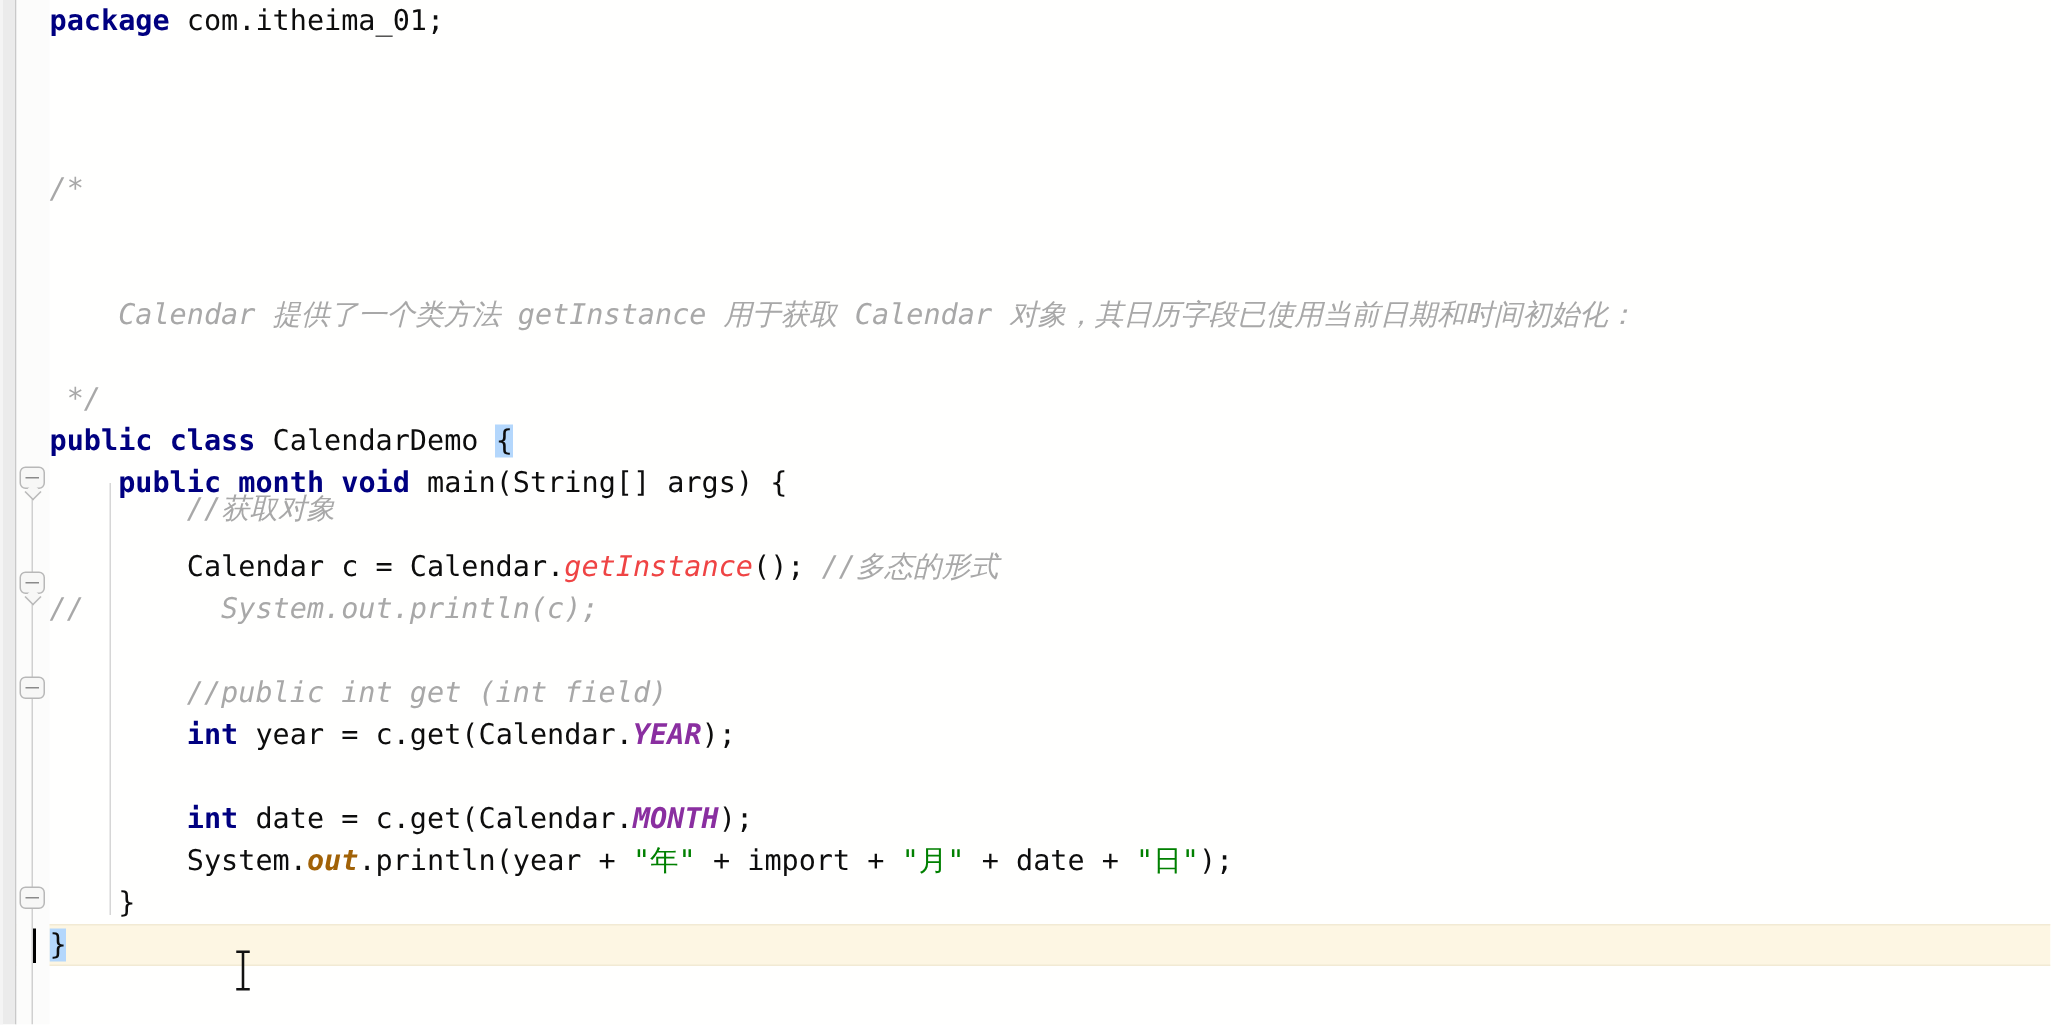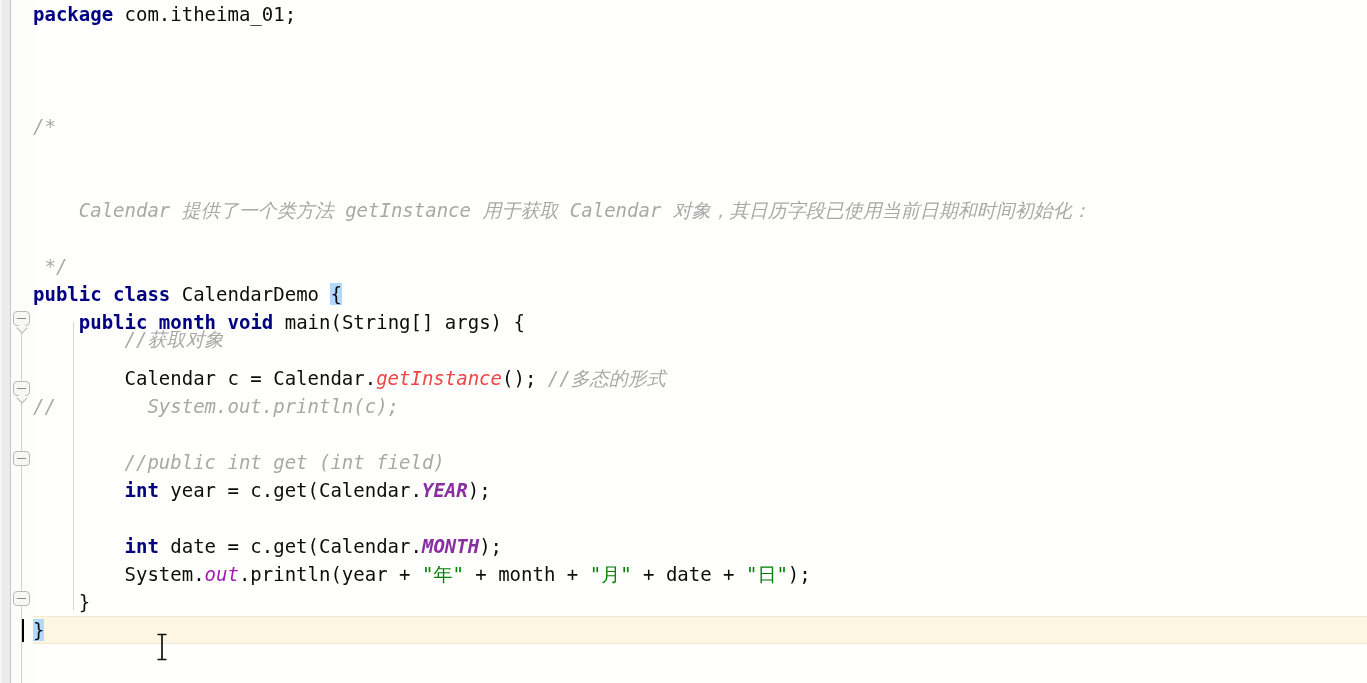--- a/index.html
+++ b/index.html
@@ -122,21 +122,21 @@
   }
 
   
   .kw       { color: #000080; font-weight: bold; }
   .plain    { color: #0d0d0d; }
   .num      { color: #0000ff; }
   .str      { color: #008000; }
   .comment  { color: #a8a8a8; font-style: italic; }
   .static-f { color: #8a2fa0; font-weight: bold; font-style: italic; text-align: right; }
   .static-m { color: #ef4444; font-style: italic; }
-  .field-i  { color: #a21caf; font-weight: normal; font-style: italic; }
+  .field-i  { color: #a16207; font-weight: bold; font-style: italic; }
   .brace-hl { background: #b4d7fc; }
 
   
   #caret {
     position: absolute;
     width: 2px;
     height: 23px;
     background: #000000;
     z-index: 9;
   }
@@ -195,21 +195,21 @@
       <div class="code-line" style="top: 252px;"><span class="comment"> */</span></div>
       <div class="code-line" style="top: 280px;"><span class="kw">public</span><span class="plain"> </span><span class="kw">class</span><span class="plain"> CalendarDemo </span><span class="brace-hl">{</span></div>
       <div class="code-line" style="top: 308px;"><span class="plain">    </span><span class="kw">public</span><span class="plain"> </span><span class="kw">month</span><span class="plain"> </span><span class="kw">void</span><span class="plain"> main(String[] args) {</span></div>
       <div class="code-line" style="top: 325px;"><span class="comment">        //获取对象</span></div>
       <div class="code-line" style="top: 364px;"><span class="plain">        Calendar c = Calendar.</span><span class="static-m">getInstance</span><span class="plain">(); </span><span class="comment">//多态的形式</span></div>
       <div class="code-line" style="top: 392px;"><span class="comment">//        System.out.println(c);</span></div>
       <div class="code-line" style="top: 420px;"></div>
       <div class="code-line" style="top: 448px;"><span class="comment">        //public int get (int field)</span></div>
       <div class="code-line" style="top: 476px;"><span class="plain">        </span><span class="kw">int</span><span class="plain"> year = c.get(Calendar.</span><span class="static-f">YEAR</span><span class="plain">);</span></div>
       <div class="code-line" style="top: 532px;"><span class="plain">        </span><span class="kw">int</span><span class="plain"> date = c.get(Calendar.</span><span class="static-f">MONTH</span><span class="plain">);</span></div>
-      <div class="code-line" style="top: 560px;"><span class="plain">        System.</span><span class="field-i">out</span><span class="plain">.println(year + </span><span class="str">"年"</span><span class="plain"> + month + </span><span class="str">"月"</span><span class="plain"> + date + </span><span class="str">"日"</span><span class="plain">);</span></div>
+      <div class="code-line" style="top: 560px;"><span class="plain">        System.</span><span class="field-i">out</span><span class="plain">.println(year + </span><span class="str">"年"</span><span class="plain"> + import + </span><span class="str">"月"</span><span class="plain"> + date + </span><span class="str">"日"</span><span class="plain">);</span></div>
       <div class="code-line" style="top: 588px;"><span class="plain">    }</span></div>
       <div class="code-line" style="top: 616px;"><span class="brace-hl">}</span></div>
     </div>
 
   <div id="caret" style="left: 22px; top: 619px;"></div>
 
   <svg id="mouse-pointer" width="14" height="28" viewBox="0 0 14 28" style="left: 155px; top: 633px;">
     <path d="M2.5 1.5 H11.5 M7 1.5 V26.5 M2.5 26.5 H11.5" stroke="#111111" stroke-width="1.7" fill="none" stroke-linecap="butt"></path>
   </svg>
 

